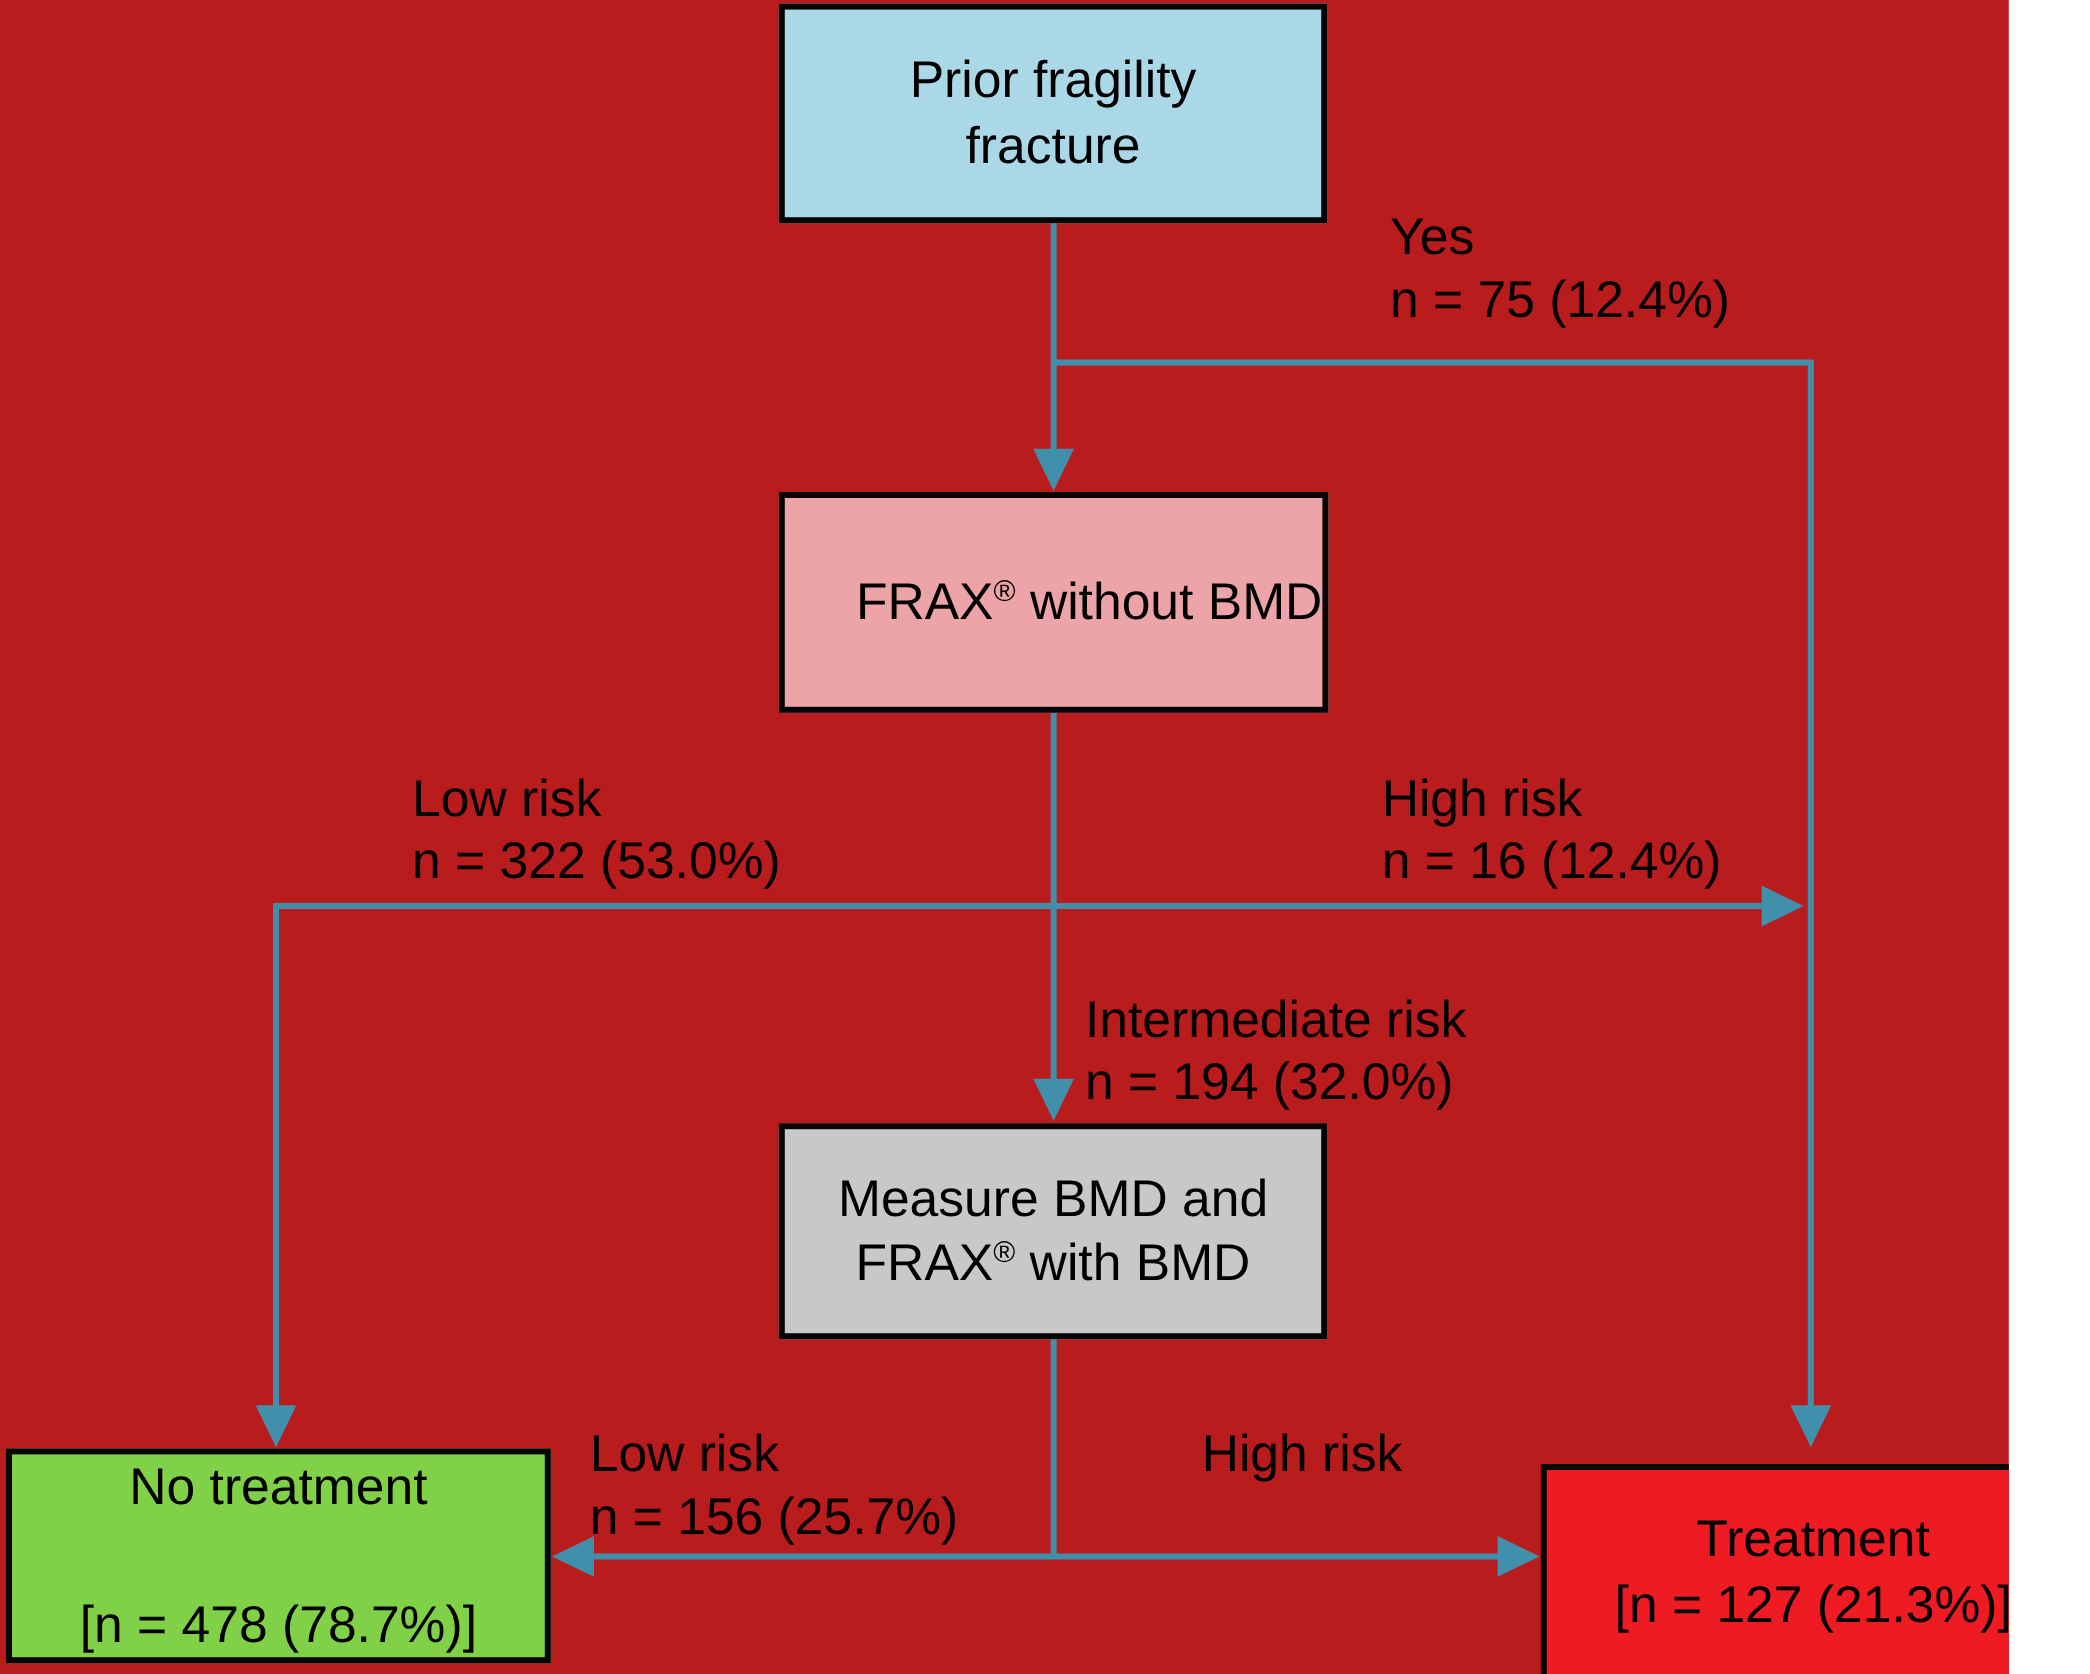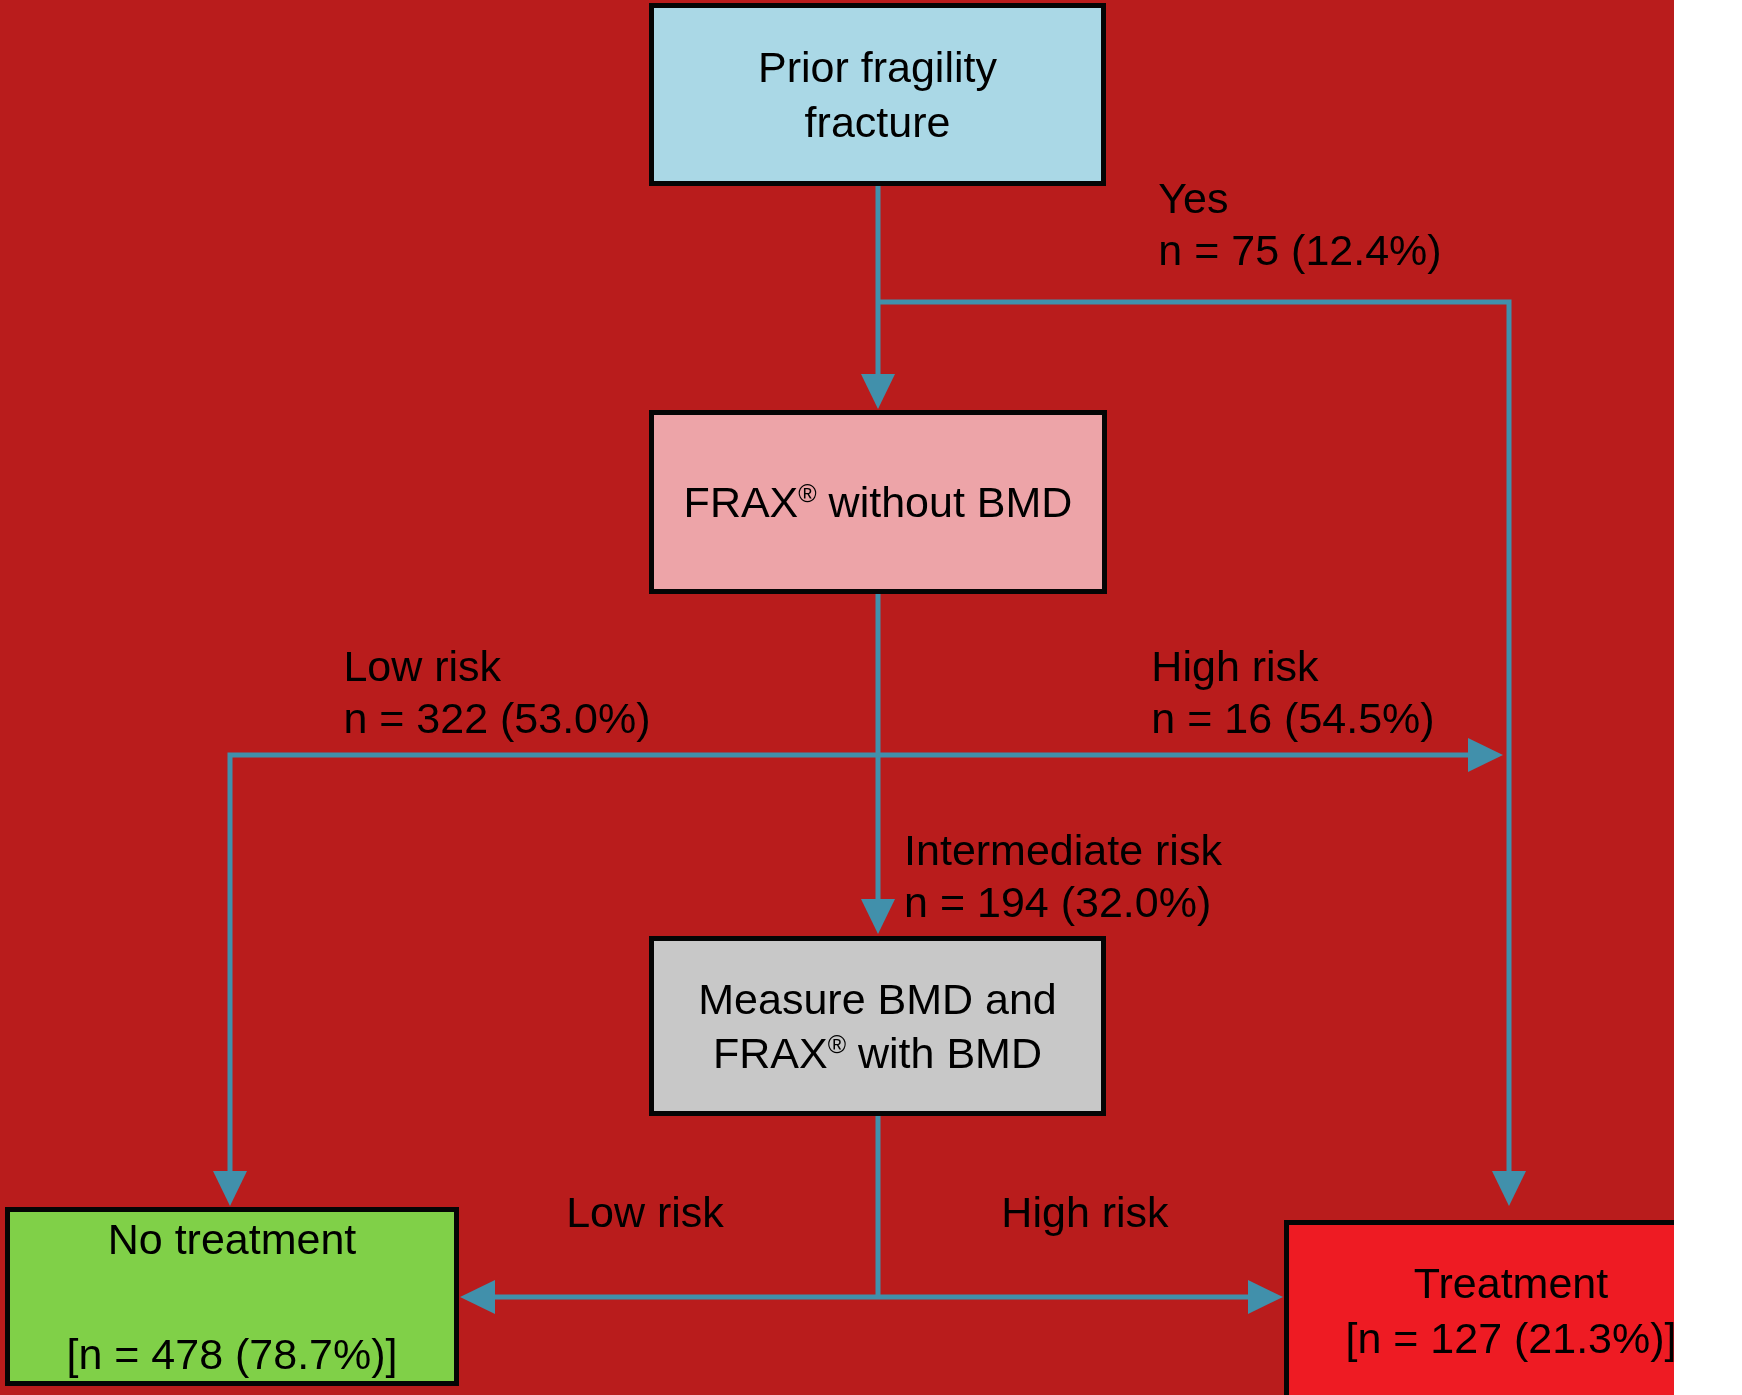--- a/index.html
+++ b/index.html
@@ -44,21 +44,21 @@
     font-size: 43px;
     line-height: 1.26;
     color: #000000;
   }
   .node sup {
     font-size: 0.58em;
     vertical-align: super;
     line-height: 0;
   }
   #node-prior       { left: 649px;  top: 3px;    width: 457px; height: 183px; background: #aad8e6; }
-  #node-frax        { left: 649px;  top: 410px;  width: 458px; height: 184px; background: #eda4a8; }
+  #node-frax        { left: 649px;  top: 410px;  width: 458px; height: 184px; background: #eda4a8; align-items: flex-end; }
   #node-measure     { left: 649px;  top: 936px;  width: 457px; height: 180px; background: #c8c8c8; }
   #node-no-treat    { left: 5px;    top: 1207px; width: 454px; height: 179px; background: #80d048; }
   #node-treat       { left: 1284px; top: 1207px; width: 454px; height: 181px; background: #ee1b23; }
   .edge-label {
     position: absolute;
     transform: translateX(-50%);
     text-align: left;
     font-size: 43px;
     line-height: 1.22;
     color: #000000;
@@ -126,29 +126,30 @@
     <div>n = 75 (12.4%)</div>
   </div>
 
   <div class="edge-label" id="label-low1">
     <div>Low risk</div>
     <div>n = 322 (53.0%)</div>
   </div>
 
   <div class="edge-label" id="label-high1">
     <div>High risk</div>
-    <div>n = 16 (54.5%)</div>
+    <div>n = 16 (12.4%)</div>
   </div>
 
   <div class="edge-label" id="label-mid">
     <div>Intermediate risk</div>
     <div>n = 194 (32.0%)</div>
   </div>
 
   <div class="edge-label" id="label-low2">
     <div>Low risk</div>
+    <div>n = 156 (25.7%)</div>
   </div>
 
   <div class="edge-label" id="label-high2">
     <div>High risk</div>
   </div>
 
 </div>
 
 </body></html>

